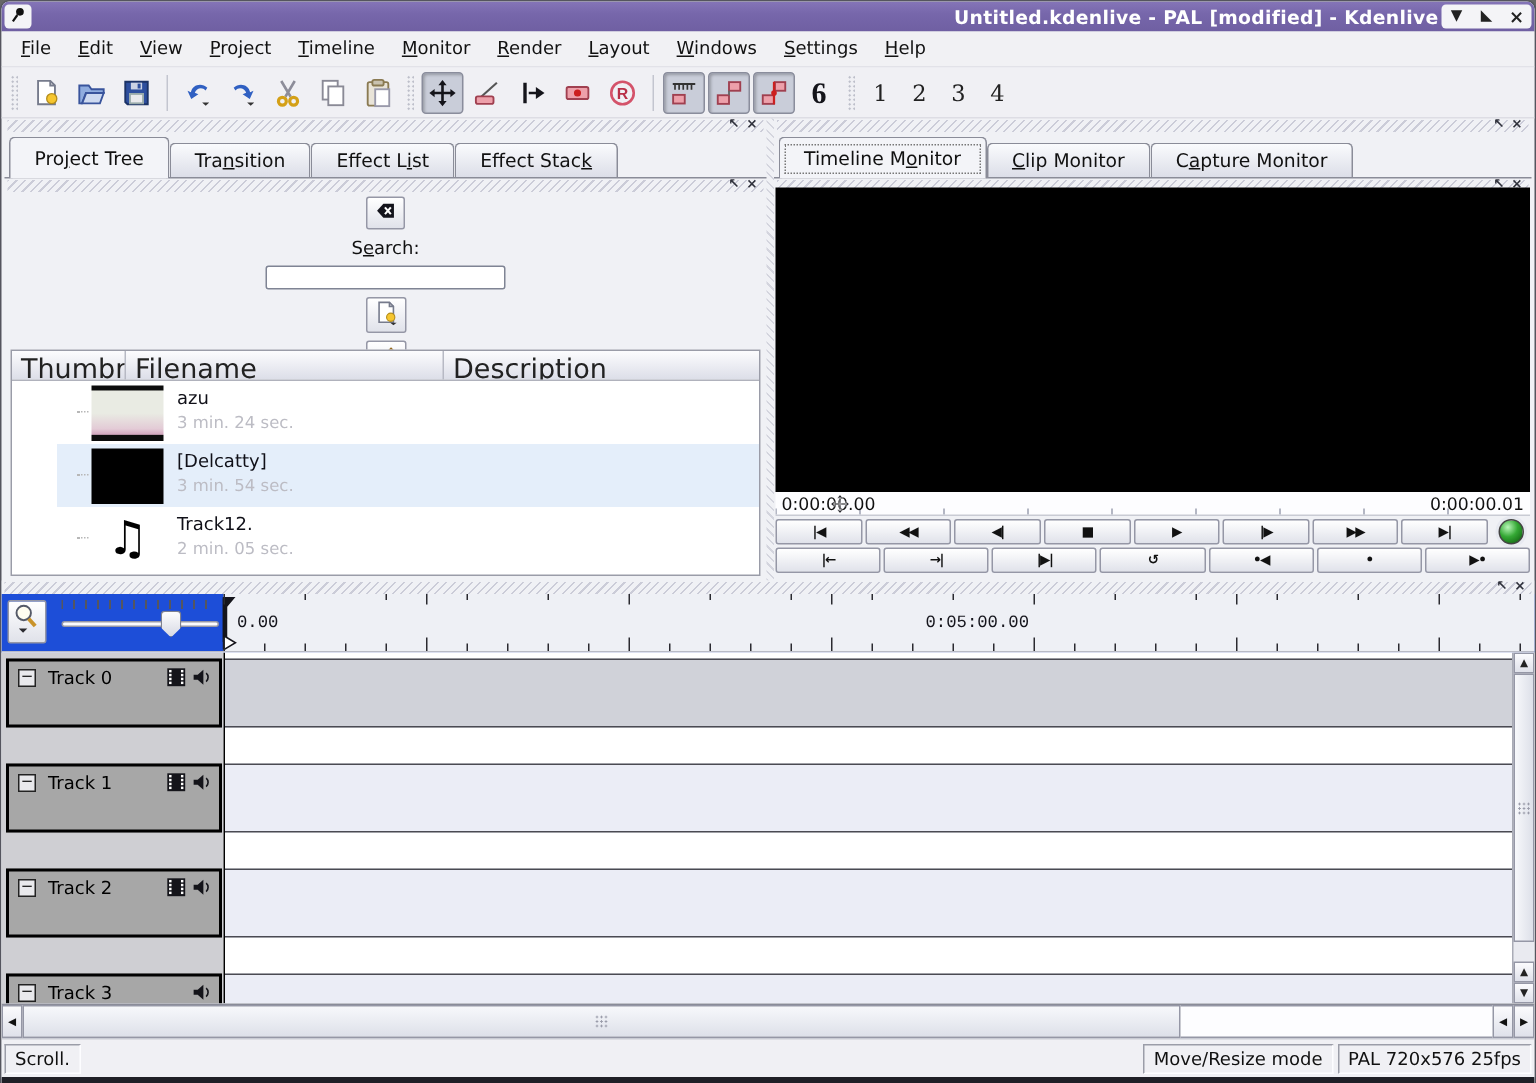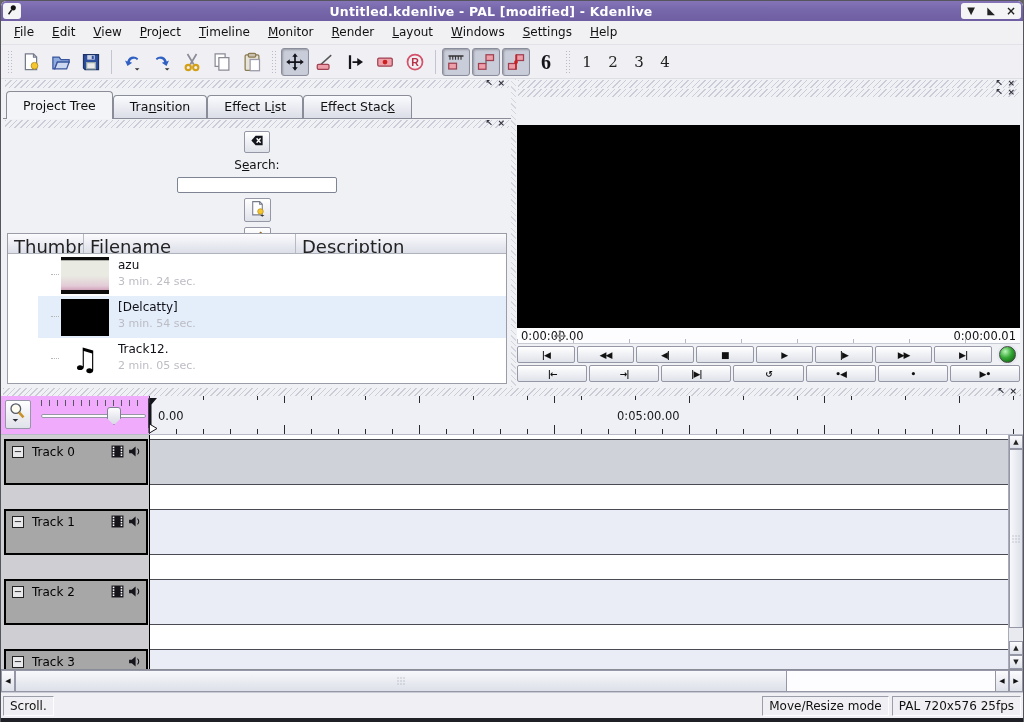--- a/index.html
+++ b/index.html
@@ -5,21 +5,21 @@
   html,body{margin:0;padding:0;background:#666;}
   *{box-sizing:border-box;}
   .window{
     position:relative;width:1024px;height:722px;margin:0 auto;
     font-family:"DejaVu Sans","Liberation Sans",sans-serif;font-size:12px;color:#111;
     background:#f0f1f5;border:1px solid #55555e;border-bottom:none;border-radius:6px 6px 0 0;overflow:hidden;
   }
   
   .titlebar{position:absolute;left:0;top:0;right:0;height:20px;background:linear-gradient(180deg,#8575b8,#7767ab 40%,#6f5fa2);display:flex;align-items:center;border-radius:5px 5px 0 0;}
   .titlebar .app-btn{width:18px;height:16px;margin:1px 2px;background:#f4f4f7;border-radius:3px;display:flex;align-items:center;justify-content:center;}
-  .titlebar .title{flex:1;text-align:center;color:#fff;font-weight:bold;font-size:12.5px;letter-spacing:.2px;}
+  .titlebar .title{flex:1;text-align:right;color:#fff;font-weight:bold;font-size:12.5px;letter-spacing:.2px;}
   .winbtns{display:flex;align-items:center;background:#f4f4f7;border-radius:3px;margin:1px 2px;height:16px;}
   .winbtn{width:20px;text-align:center;font-size:10px;color:#222;line-height:16px;cursor:default;}
   
   .menubar{position:absolute;left:0;top:20px;right:0;height:24px;background:#f1f1f4;display:flex;align-items:center;padding-left:4px;border-bottom:1px solid #e2e2e8;}
   .menu-item{padding:0 9px;line-height:23px;}
   .menu-item u{text-decoration:underline;}
   
   .toolbar{position:absolute;left:0;top:44px;right:0;height:34px;background:#f0f0f4;display:flex;align-items:center;padding:0 2px;border-bottom:1px solid #dddde4;}
   .tb-handle{width:5px;height:24px;margin:0 4px;background-image:radial-gradient(#b9bbc6 35%,transparent 40%);background-size:3px 3px;}
   .tb-sep{width:1px;height:24px;background:#c3c5cf;margin:0 5px;}
@@ -75,21 +75,21 @@
   .mon-cursor{position:absolute;left:36px;top:1px;width:14px;height:14px;}
   .transport{position:absolute;left:1px;right:1px;display:flex;gap:2px;padding:1px 0;}
   .transport.row1{top:266px;height:19px;}
   .transport.row2{top:285px;height:19px;}
   .tr-btn{flex:1;height:17px;display:flex;align-items:center;justify-content:center;font-size:9px;font-weight:bold;color:#111;letter-spacing:-1px;padding:0;font-family:"DejaVu Sans",sans-serif;}
   .led-wrap{width:26px;display:flex;align-items:center;justify-content:center;}
   .led{width:17px;height:17px;border-radius:50%;border:1px solid #444;background:radial-gradient(circle at 35% 30%,#b9f7b9 0%,#34a834 45%,#0a520a 100%);box-shadow:0 0 0 2px #e7e9f0;}
   
   .timeline-panel{position:absolute;left:0;top:386px;right:0;height:305px;background:#f0f1f5;}
   .tl-strip{margin:1px 2px;}
-  .tl-toolbar{position:absolute;left:0;top:9px;right:0;height:39px;background:#f0abfc;border-bottom:1px solid #b9bbc6;}
+  .tl-toolbar{position:absolute;left:0;top:9px;right:0;height:39px;background:#1d4ed8;border-bottom:1px solid #b9bbc6;font-family:Liberation Mono, monospace;}
   .zoom-btn{position:absolute;left:4px;top:4px;width:26px;height:29px;display:flex;align-items:center;justify-content:center;}
   .zoom-btn svg{width:22px;height:24px;}
   .slider-ticks{position:absolute;left:40px;top:4px;width:100px;height:6px;background-image:repeating-linear-gradient(90deg,#55565e 0 1px,transparent 1px 8px);}
   .slider-track{position:absolute;left:40px;top:18px;width:105px;height:4px;border:1px solid #9597a6;border-radius:2px;background:#fbfbfd;}
   .slider-handle{position:absolute;left:106px;top:11px;width:14px;height:18px;background:linear-gradient(180deg,#fdfdfe,#d8dae4);border:1px solid #7f8290;border-radius:3px 3px 1px 1px;clip-path:polygon(0 0,100% 0,100% 62%,50% 100%,0 62%);}
   .ruler{position:absolute;left:148px;right:0;top:0;bottom:0;background:#eef0f5;}
   .rtick{position:absolute;width:1px;background:#2a2a30;}
   .r-label{position:absolute;top:13px;font-size:11.5px;color:#15151c;}
   .playhead{position:absolute;left:-2px;top:1px;}
   .tl-body{position:absolute;left:0;top:48px;right:0;bottom:23px;background:#fff;overflow:hidden;}
@@ -397,20 +397,25 @@
       </div>
     </div>
 
     <div class="splitter"></div>
 
     <div class="panel monitor-panel">
       <div class="dock-strip">
         <span class="dock-ico" style="right:16px">↖</span>
         <span class="dock-ico" style="right:4px">×</span>
       </div>
+      <div class="tabs" id="monitor-tabs">
+          <div class="tab active focused">Timeline M<u>o</u>nitor</div>
+          <div class="tab"><u>C</u>lip Monitor</div>
+          <div class="tab">C<u>a</u>pture Monitor</div>
+        </div>
       <div class="dock-strip">
         <span class="dock-ico" style="right:16px">↖</span>
         <span class="dock-ico" style="right:4px">×</span>
       </div>
       <div class="video"></div>
       <div class="mon-ruler">
         <div class="ticks"></div>
         <span class="tc-left">0:00:00.00</span>
         <span class="tc-right">0:00:00.01</span>
         <span class="mon-cursor">

